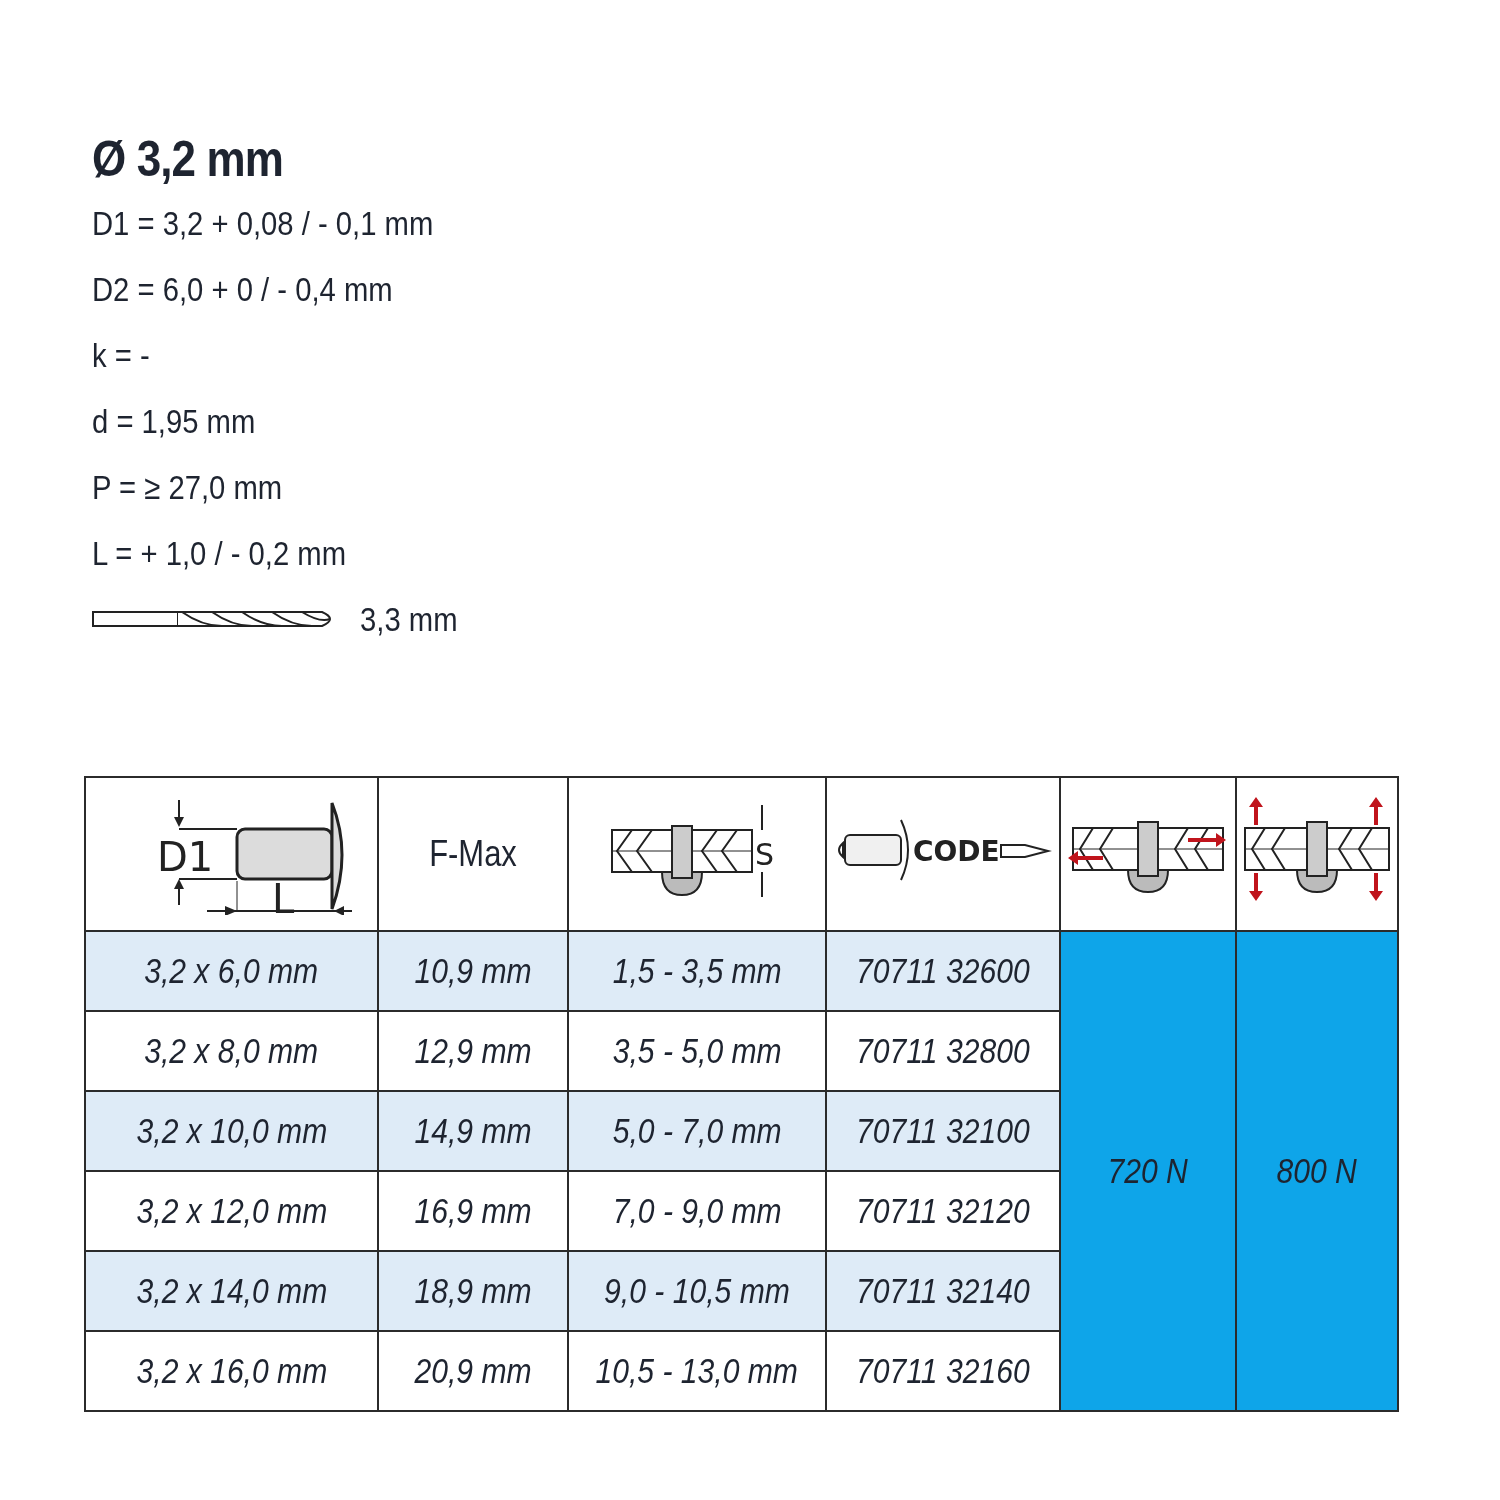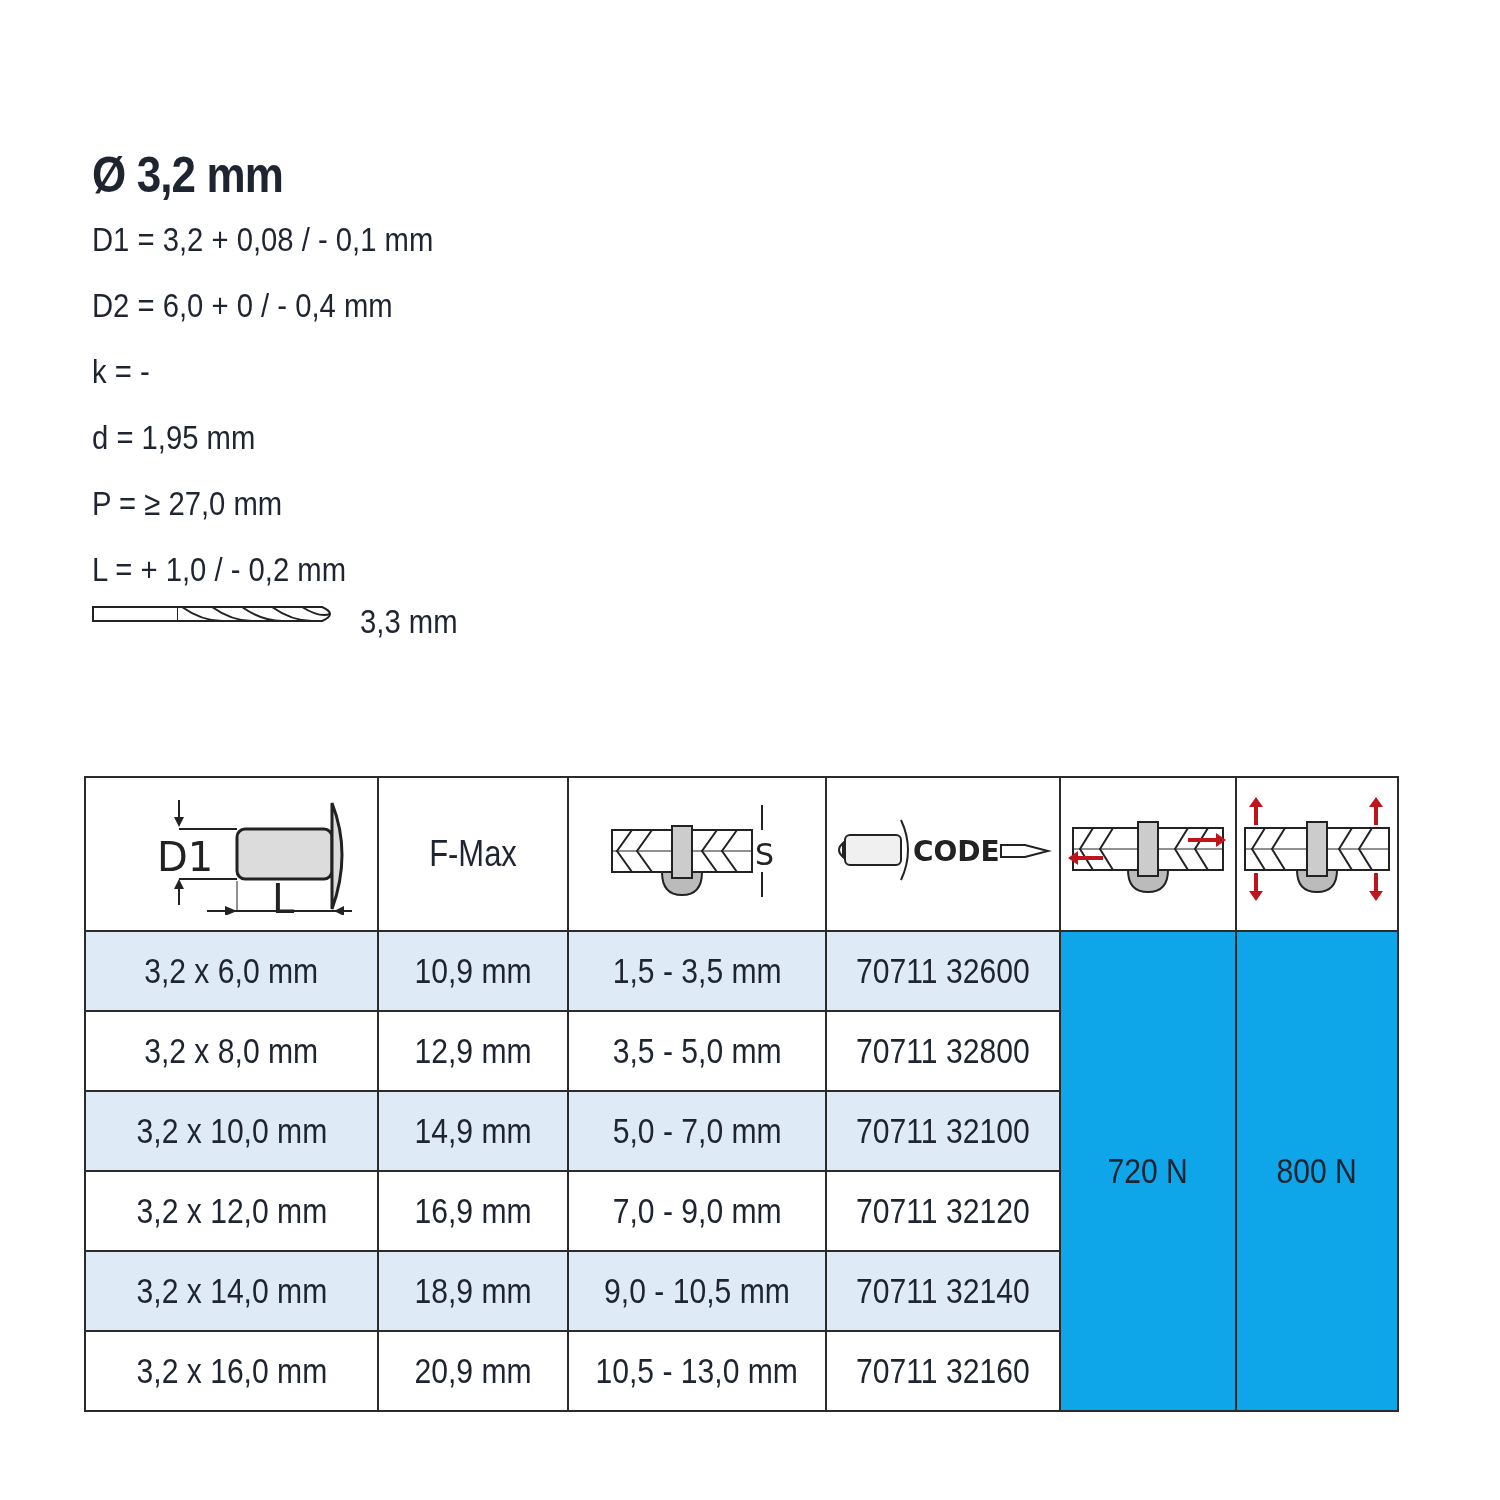--- a/index.html
+++ b/index.html
@@ -1,30 +1,30 @@
 <!DOCTYPE html>
 <html><head>
 <meta charset="utf-8">
 <style>
   html, body { margin: 0; padding: 0; background: #ffffff; }
   body { width: 1500px; height: 1500px; position: relative; overflow: hidden;
          font-family: "Liberation Sans", "DejaVu Sans", sans-serif; color: #1e2430; }
-  .specs { position: absolute; left: 92px; top: 144px; }
+  .specs { position: absolute; left: 92px; top: 128px; }
   .title { font-size: 50px; font-weight: bold; letter-spacing: -1px; color: #1e2430;
            transform: scaleX(0.88); transform-origin: left; height: 62px; line-height: 62px; }
   .spec-line { font-size: 34px; line-height: 66px; height: 66px; white-space: nowrap;
                transform: scaleX(0.86); transform-origin: left; }
-  .drill-row { display: flex; align-items: flex-start; height: 66px; margin-left: 0; }
+  .drill-row { display: flex; align-items: center; height: 66px; margin-left: 0; }
   .drill-row .drill-label { font-size: 34px; margin-left: 20px; transform: scaleX(0.86); transform-origin: left; display: inline-block; }
 
   table.rivets { position: absolute; left: 84px; top: 776px; border-collapse: collapse; }
   table.rivets td, table.rivets th { border: 2px solid #2b2b2b; padding: 4px; text-align: center; vertical-align: middle;
         font-weight: normal; font-size: 35px; color: #1e2430; margin-left: 37px; }
   table.rivets th { height: 144px; background: #fff; }
-  table.rivets td { height: 70px; }
+  table.rivets td { height: 70px; font-style: italic; }
   .cell-text { display: inline-block; transform: scaleX(0.86); white-space: nowrap; }
   tr.shade td.row-cell { background: #deebf7; }
   td.merged { background: #0ea5e9; }
   .fmax-label { font-size: 36px; }
 </style>
 </head>
 <body>
 
 <div class="specs">
   <div class="title">Ø 3,2 mm</div>

